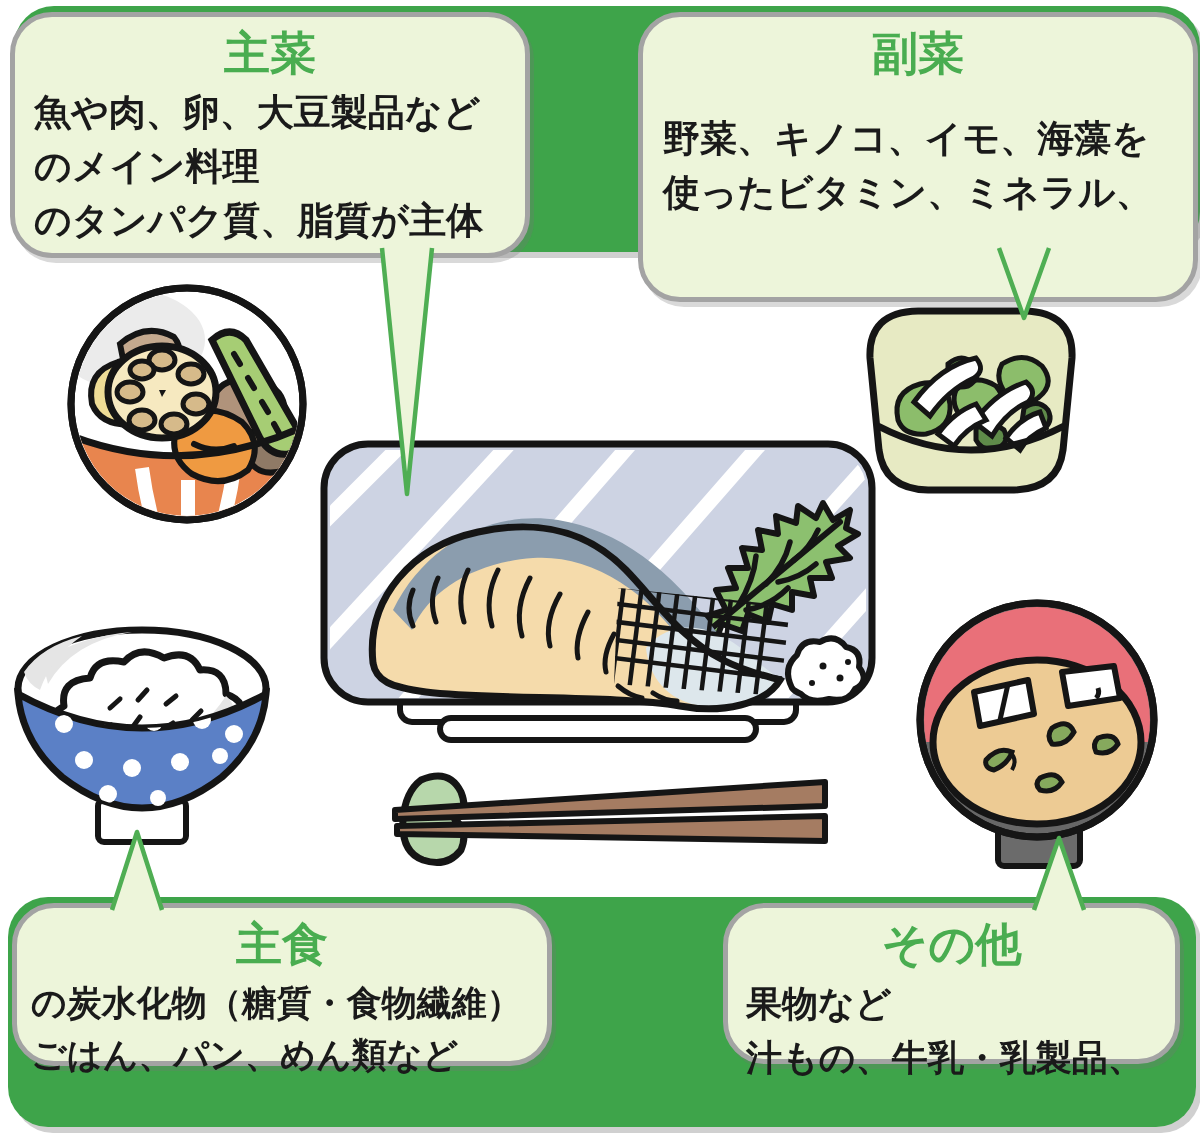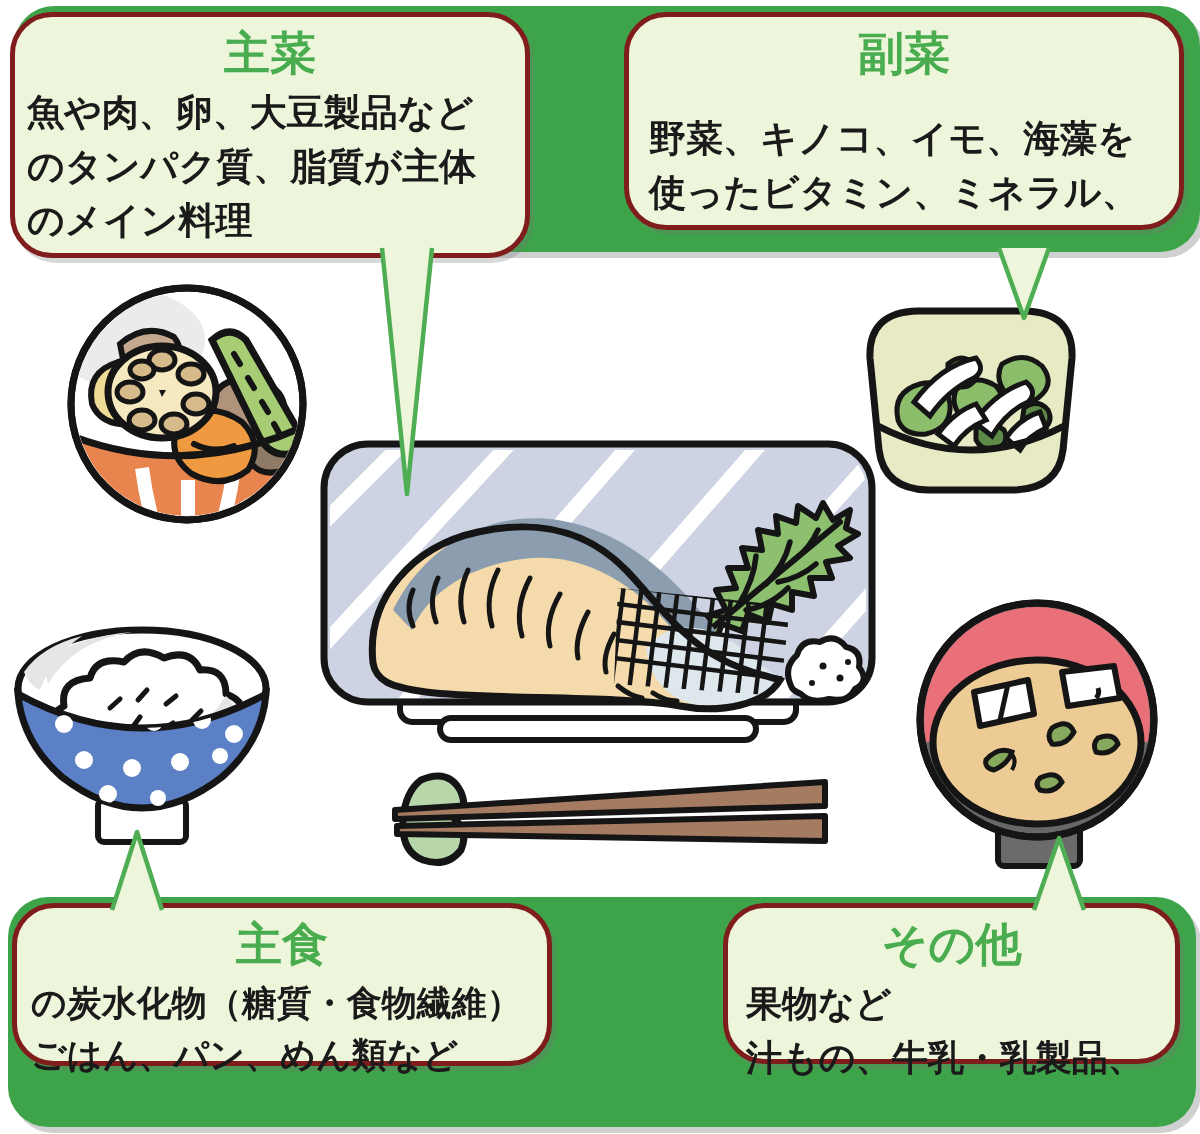--- a/index.html
+++ b/index.html
@@ -7,56 +7,56 @@
     position:relative;width:1200px;height:1134px;background:#ffffff;overflow:hidden;
     font-family:"DejaVu Sans","Liberation Sans",sans-serif;
   }
   
   .band{position:absolute;background:#3ea44a;border-radius:40px;box-shadow:5px 6px 0 rgba(120,120,120,.35);}
   .band-top{left:14px;top:6px;width:1186px;height:246px;}
   .band-bottom{left:8px;top:897px;width:1188px;height:230px;}
 
   
   .callout{
-    position:absolute;box-sizing:border-box;background:#edf5da;border:5px solid #7f1d1d;
+    position:absolute;box-sizing:border-box;background:#edf5da;border:5px solid #a3a3a3;
     border-radius:42px;text-align:center;box-shadow:4px 5px 0 rgba(120,120,120,.28);z-index:2;
   }
   .callout .title{
     margin:10px 0 6px;font-size:46px;line-height:1.15;font-weight:bold;color:#49ad50;
   }
   .callout .body{margin:0;color:#1a1a1a;font-weight:bold;text-align:left;}
   .callout .line{display:block;white-space:nowrap;}
 
   #box-shusai  {left:10px; top:12px; width:520px;height:246px;}
-  #box-fukusai {left:624px;top:12px; width:560px;height:218px;}
+  #box-fukusai {left:638px;top:12px; width:560px;height:290px;}
   #box-shushoku{left:12px; top:903px;width:540px;height:163px;}
   #box-sonota  {left:723px;top:903px;width:457px;height:161px;}
 
-  #box-shusai  .body{font-size:37px;line-height:1.46;padding:0 12px;}
+  #box-shusai  .body{font-size:37px;line-height:1.46;padding:0 19px;}
   #box-fukusai .body{font-size:37px;line-height:1.46;padding:0 20px;margin-top:32px;}
   #box-shushoku .body{font-size:35px;line-height:1.5;padding:0 14px;}
   #box-sonota  .body{font-size:36px;line-height:1.5;padding:0 18px;}
 
   .tail{position:absolute;z-index:5;overflow:visible;}
   .art{position:absolute;z-index:1;}
 </style>
 </head>
 <body>
 
 <div class="canvas">
 
   <div class="band band-top"></div>
   <div class="band band-bottom"></div>
 
   <section class="callout" id="box-shusai">
     <h2 class="title">主菜</h2>
     <p class="body">
       <span class="line">魚や肉、卵、大豆製品など</span>
+      <span class="line">のメイン料理</span>
       <span class="line">のタンパク質、脂質が主体</span>
-      <span class="line">のメイン料理</span>
     </p>
   </section>
 
   <section class="callout" id="box-fukusai">
     <h2 class="title">副菜</h2>
     <p class="body">
       <span class="line">野菜、キノコ、イモ、海藻を</span>
       <span class="line">使ったビタミン、ミネラル、</span>
     </p>
   </section>

